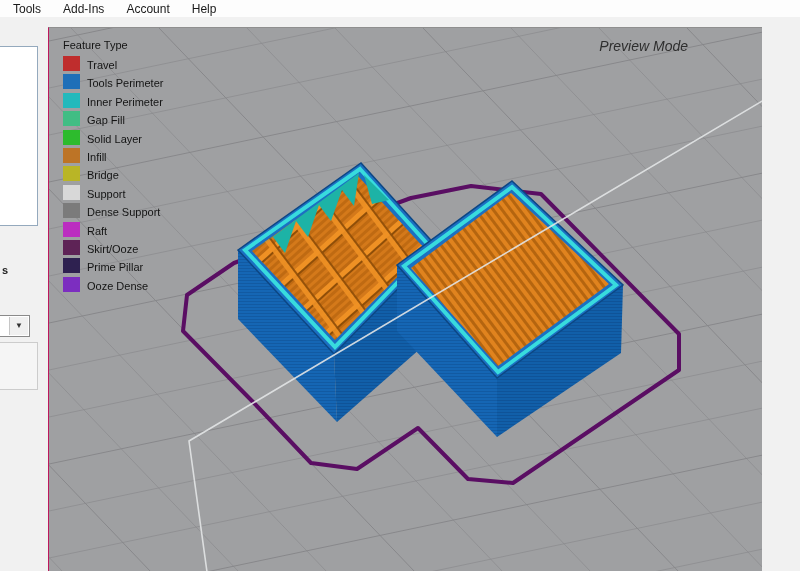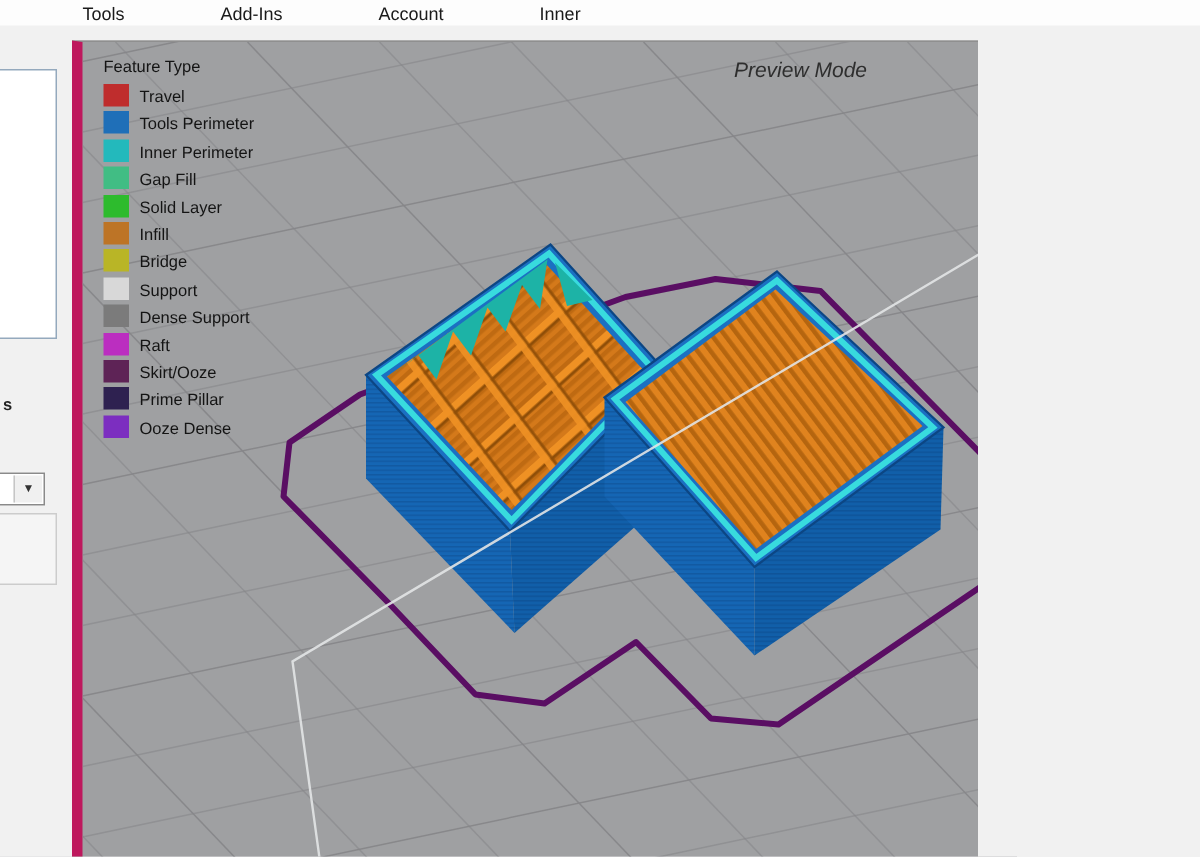--- a/index.html
+++ b/index.html
@@ -3,62 +3,62 @@
 <meta charset="utf-8">
 <style>
   * { margin:0; padding:0; box-sizing:border-box; }
   html,body { width:800px; height:571px; overflow:hidden;
     font-family:"Liberation Sans", sans-serif; background:#f1f1f1; }
 
   
   .menubar { position:absolute; left:0; top:0; width:800px; height:17px;
     background:#fdfdfd; display:flex; align-items:center; padding-left:13px;
     font-size:12px; color:#1a1a1a; z-index:30; }
-  .menubar .menu-item { padding:1px 11px 1px 11px; cursor:default;margin-left:42px; }
+  .menubar .menu-item { padding:1px 11px 1px 11px; cursor:default; }
   .menubar .menu-item:first-child { padding-left:0; }
 
   
   .sidebar { position:absolute; left:0; top:17px; width:48px; height:554px;
     background:#f1f1f1; z-index:20; }
   .sidebar .listbox { position:absolute; left:-10px; top:29px; width:48px; height:180px;
     background:#ffffff; border:1px solid #94a9bd; }
   .sidebar .label-frag { position:absolute; left:2px; top:247px; font-size:11px;
     font-weight:bold; color:#222; }
   .sidebar .combo { position:absolute; left:-12px; top:298px; width:42px; height:22px;
     background:#ffffff; border:1px solid #8a8a8a; }
   .sidebar .combo .combo-btn { position:absolute; right:1px; top:1px; bottom:1px; width:19px;
     background:#f0f0f0; border-left:1px solid #c6c6c6; display:flex;
     align-items:center; justify-content:center; }
   .sidebar .combo .chev { font-size:8px; color:#333; line-height:8px; }
   .sidebar .panel { position:absolute; left:-12px; top:325px; width:50px; height:48px;
     background:#f5f5f5; border:1px solid #cccccc; }
 
   
-  .viewport { position:absolute; left:48px; top:27px; width:604px; height:544px;
-    background:var(--c-bg,#9fa0a2); border-left:7px solid #be185d; border-top:1px solid #8f8f8f;
+  .viewport { position:absolute; left:48px; top:27px; width:714px; height:544px;
+    background:var(--c-bg,#9fa0a2); border-left:1px solid #be185d; border-top:1px solid #8f8f8f;
     overflow:hidden; z-index:10; }
   .viewport svg.scene { position:absolute; left:0; top:0; }
 
   .legend { position:absolute; left:14px; top:11px; z-index:5; }
   .legend .legend-title { font-size:11px; color:#141414; margin-bottom:5px; }
   .legend .legend-row { display:flex; align-items:flex-end; height:15px; margin-bottom:3.4px; }
   .legend .swatch { width:17px; height:15px; margin-right:7px; flex:0 0 17px; }
   .legend .legend-label { font-size:11px; color:#141414; white-space:nowrap; }
 
   .mode-label { position:absolute; right:74px; top:10px; font-size:14px;
     color:#2e2e2e; z-index:5;font-style:italic; }
 </style>
 </head>
 <body>
 
 <div class="menubar" id="menubar">
     <span class="menu-item">Tools</span>
     <span class="menu-item">Add-Ins</span>
     <span class="menu-item">Account</span>
-    <span class="menu-item">Inner</span>
+    <span class="menu-item">Help</span>
   </div>
 
 <div class="sidebar">
   <div class="listbox"></div>
   <div class="label-frag">s</div>
   <div class="combo">
     <div class="combo-btn">
       <span class="chev">▼</span>
     </div>
   </div>

